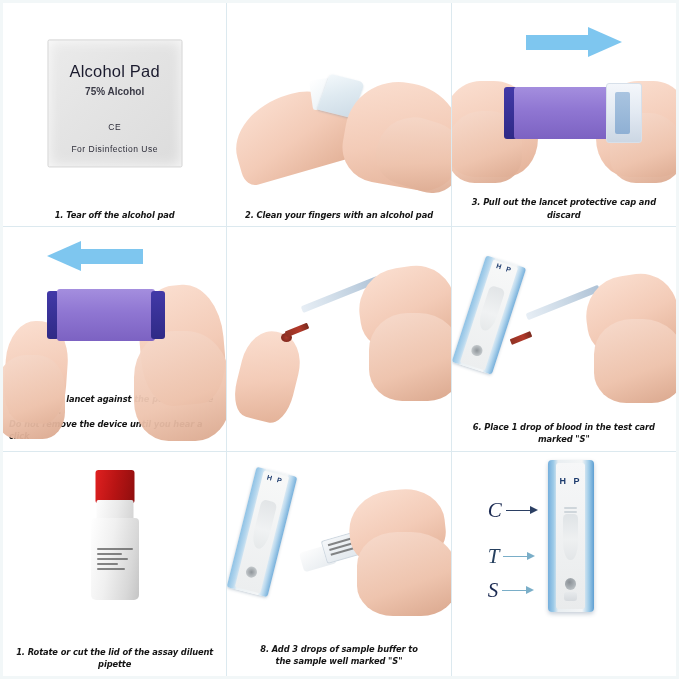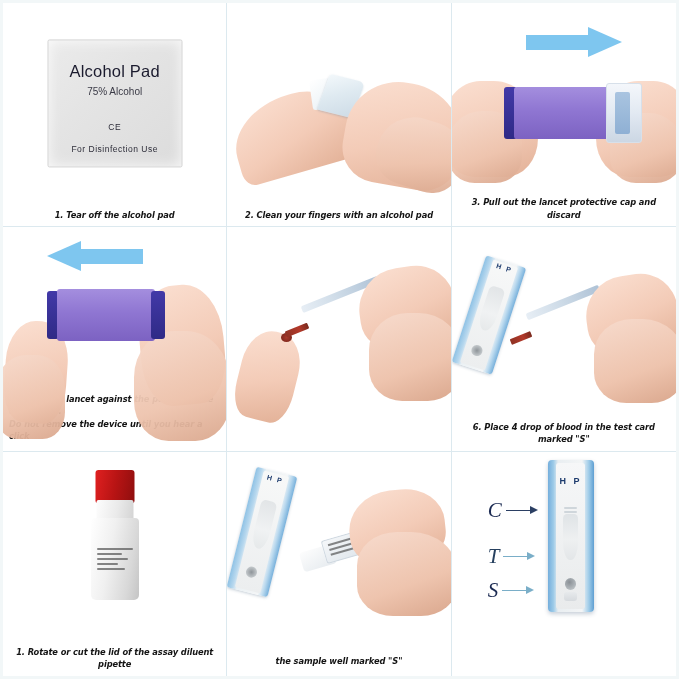--- a/index.html
+++ b/index.html
@@ -67,21 +67,21 @@
     background: linear-gradient(135deg,#ebebeb 0%,#e4e4e4 40%,#dcdcdc 100%);
     border: 1px solid #d3d3d3;
     border-radius: 2px;
     box-shadow: inset 0 0 14px rgba(255,255,255,.85);
   }
   .pad .pl {
     position: absolute; width: 100%; text-align: center;
     color: #1b1b2e; font-family: "Liberation Sans", sans-serif;
   }
   .pad .t1 { top: 22px; font-size: 16.5px; letter-spacing: .2px; }
-  .pad .t2 { top: 46px; font-size: 10px; color: #3a3a46; }
+  .pad .t2 { top: 46px; font-size: 10px; color: #3a3a46; font-weight: bold; }
   .pad .t3 { top: 82px; font-size: 8.5px; color: #2c2c38; letter-spacing: .6px; }
   .pad .t4 { top: 104px; font-size: 8.5px; color: #2c2c38; letter-spacing: .5px; }
 
   
   .skin   { background: linear-gradient(160deg,#fbe0d2 0%,#f3cbb7 55%,#e2b096 100%); }
   .skin2  { background: linear-gradient(160deg,#f7dbcd 0%,#eec4ae 60%,#d9a68c 100%); }
   .finger { position: absolute; border-radius: 48% 48% 42% 42%/60% 60% 40% 40%; }
   .blob   { position: absolute; border-radius: 50%; }
 
   
@@ -398,21 +398,21 @@
           <div class="win"></div>
           <div class="well"></div>
         </div>
         <div class="pip-tip" style="left:58px; top:108px; width:22px; height:6px; transform:rotate(-22deg);"></div>
         <div class="pipette" style="left:72px; top:72px; width:78px; height:7px; transform:rotate(-22deg);"></div>
         <div class="finger skin" style="right:-2px; top:48px; width:92px; height:78px;
              border-radius:44% 40% 32% 32%/52% 48% 38% 38%; transform:rotate(-8deg);"></div>
         <div class="finger skin2" style="right:-8px; top:92px; width:90px; height:84px;
              border-radius:42% 46% 36% 36%;"></div>
       </div>
-      <div class="caption">6. Place 4 drop of blood in the test card marked "S"</div>
+      <div class="caption">6. Place 1 drop of blood in the test card marked "S"</div>
     </div>
 
     <div class="cell r3 c1">
       <div class="art">
         <div class="bottle-cap"></div>
         <div class="bottle-neck"></div>
         <div class="bottle-body">
           <div class="bottle-label">
             <i></i>
               <i style="width:70%"></i>
@@ -441,20 +441,21 @@
           <div style="position:absolute;left:6px;top:5px;width:34px;height:2px;background:#3a3a3a;opacity:.6"></div>
           <div style="position:absolute;left:6px;top:10px;width:28px;height:2px;background:#3a3a3a;opacity:.6"></div>
           <div style="position:absolute;left:6px;top:15px;width:32px;height:2px;background:#3a3a3a;opacity:.6"></div>
         </div>
         <div class="finger skin" style="right:6px; top:38px; width:96px; height:72px;
              border-radius:46% 42% 30% 30%/54% 48% 38% 38%; transform:rotate(-6deg);"></div>
         <div class="finger skin2" style="right:-6px; top:80px; width:100px; height:84px;
              border-radius:40% 46% 36% 36%;"></div>
       </div>
       <div class="caption cap2">
+        <div>8. Add 3 drops of sample buffer to</div>
         <div>the sample well marked "S"</div>
       </div>
     </div>
 
     <div class="cell r3 c3">
       <div class="art">
         <div class="p9-cass">
           <div class="body"></div>
           <div class="face"></div>
           <div class="hp">H P</div>

